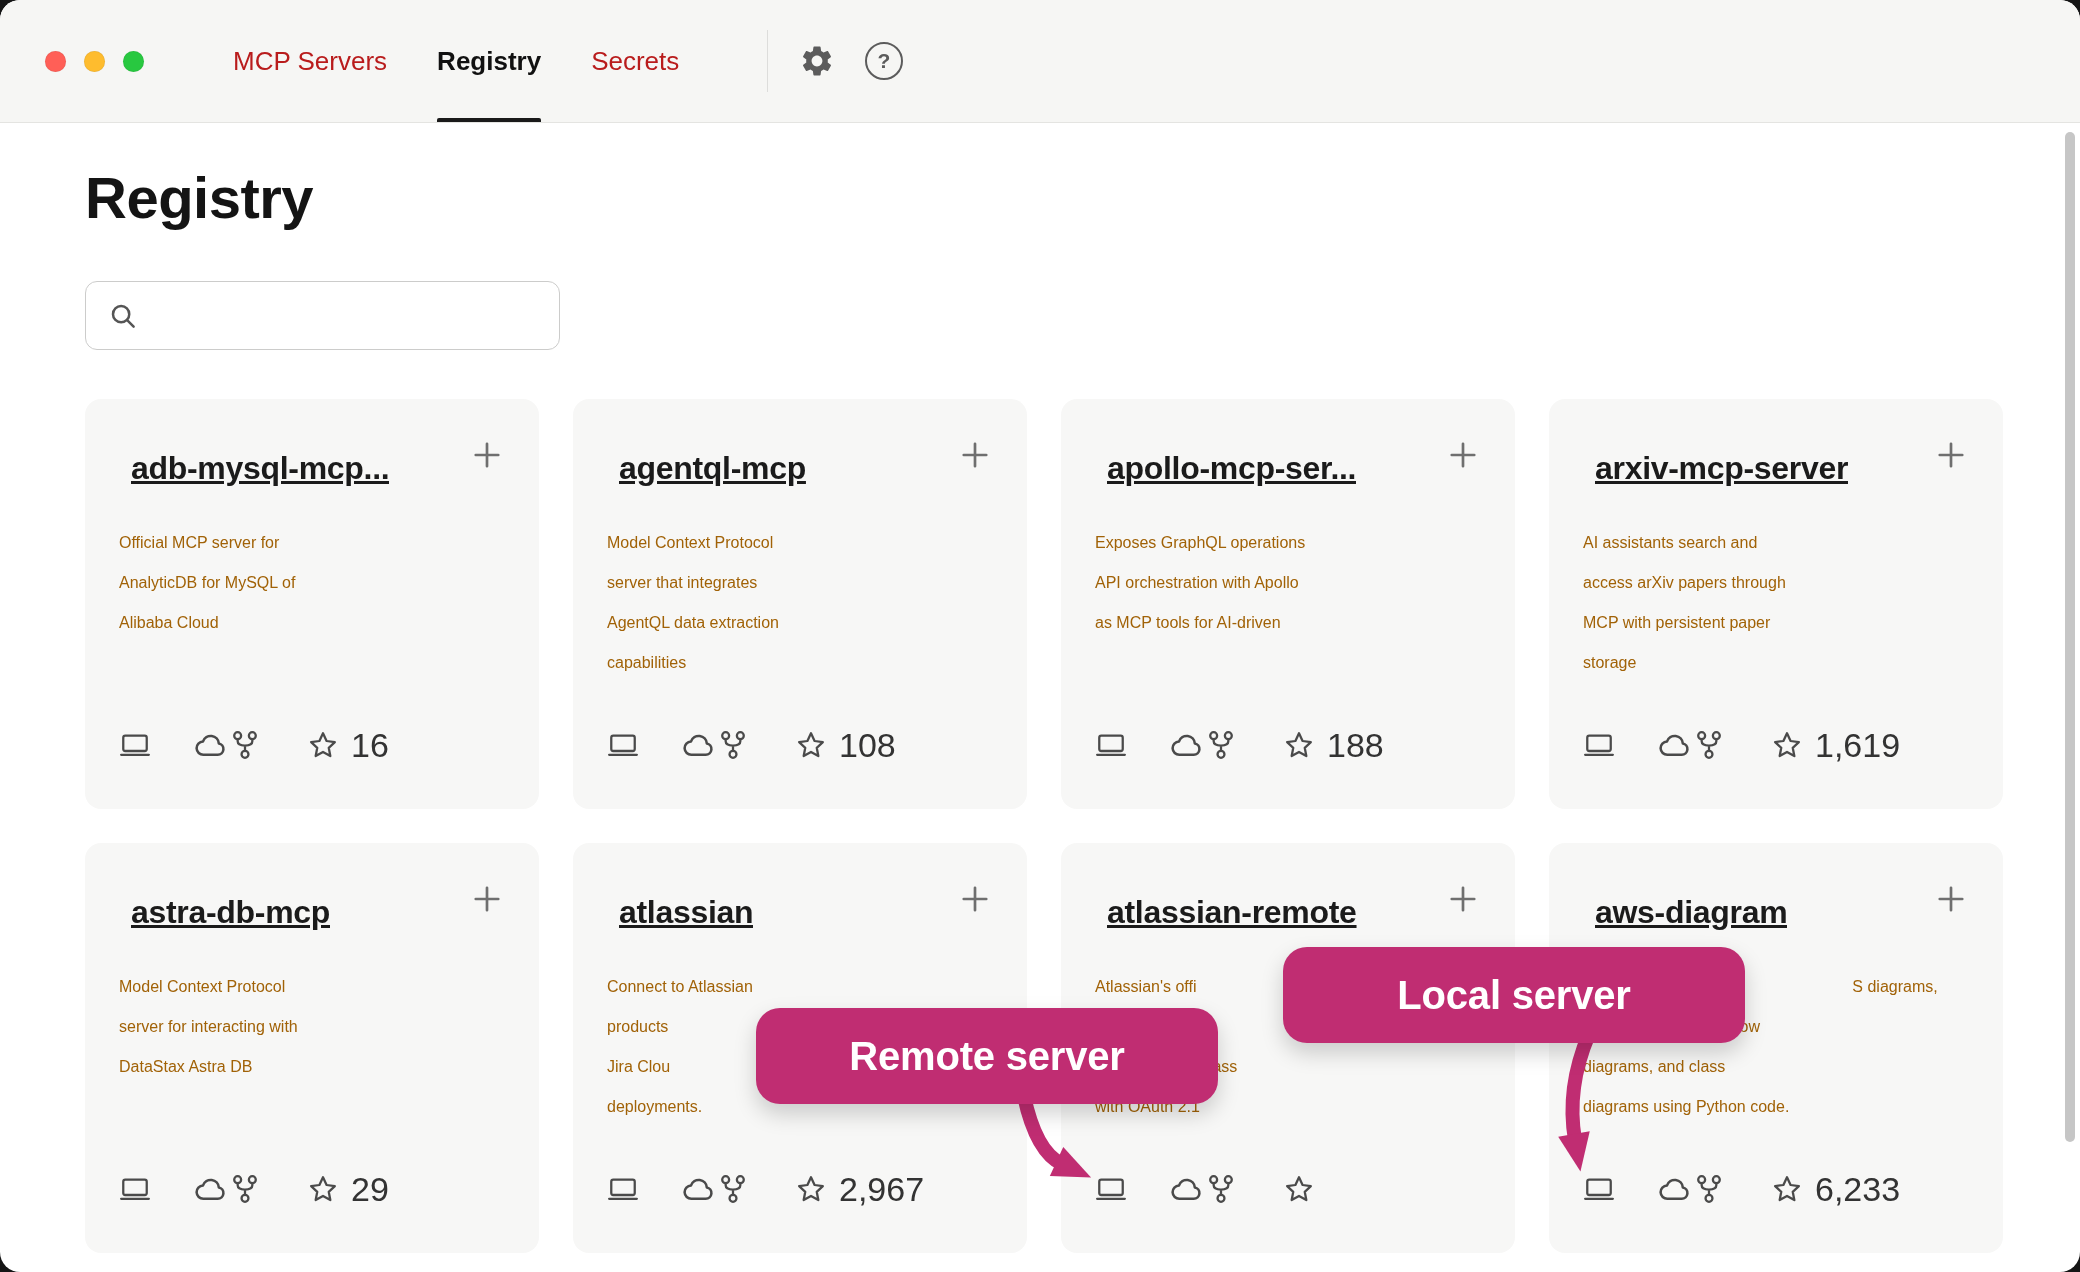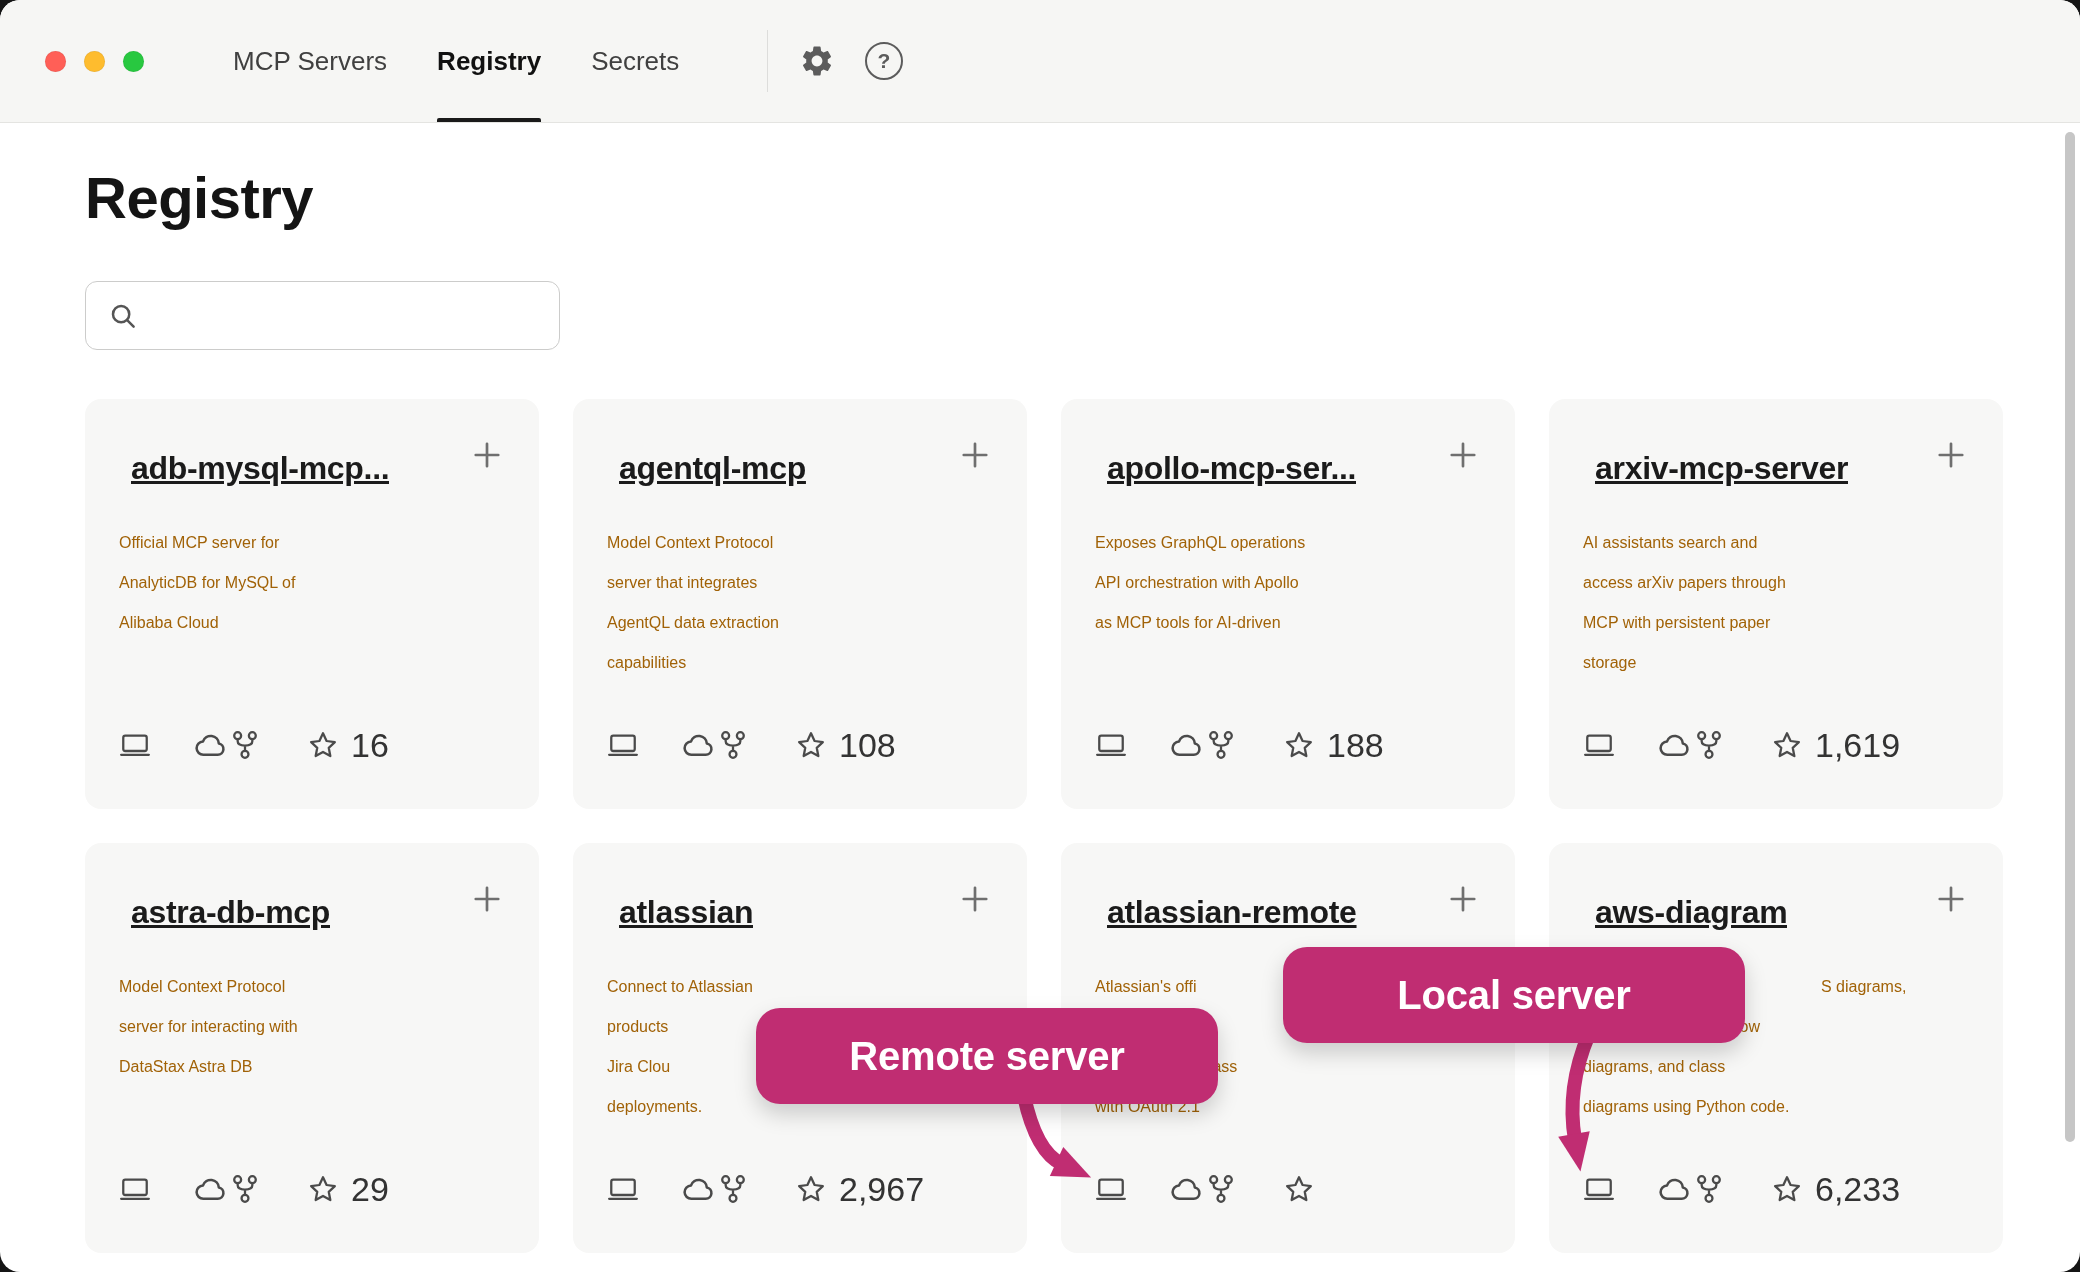--- a/index.html
+++ b/index.html
@@ -33,21 +33,21 @@
   .light.yellow{background:#febc2e;}
   .light.green{background:#28c840;}
 
   .tabs{
     position:absolute;left:233px;top:0;height:100%;
     display:flex;gap:50px;
   }
   .tab{
     position:relative;height:100%;
     display:flex;align-items:center;
-    font-size:26px;color:#404040;font-weight:400;
+    font-size:26px;color:#b91c1c;font-weight:400;
     cursor:default;white-space:nowrap;
   }
   .tab.active{color:#111;font-weight:700;}
   .tab.active::after{
     content:"";position:absolute;left:0;right:0;bottom:0;height:4px;
     background:#1a1a1a;border-radius:2px 2px 0 0;
   }
   .tb-divider{
     position:absolute;left:767px;top:30px;height:62px;width:1px;background:#dddddb;
   }
@@ -110,21 +110,21 @@
   }
   .add-btn{
     background:none;border:none;padding:0;margin:0;
     width:36px;height:36px;flex:0 0 auto;
   }
   .add-btn svg{width:36px;height:36px;stroke:#6f6f6f;stroke-width:1.8;fill:none;stroke-linecap:round;}
   .card-desc{
     margin-top:24px;
     font-size:16px;line-height:40px;color:#a16207;
   }
-  .card-desc .indent{padding-left:238px;}
+  .card-desc .indent{padding-left:238px;text-align:center;}
   .card-footer{
     margin-top:auto;
     display:flex;align-items:center;
     height:32px;
   }
   .card-footer svg{
     width:32px;height:32px;display:block;
     stroke:#4a4a4a;stroke-width:1.7;fill:none;
     stroke-linecap:round;stroke-linejoin:round;
   }

